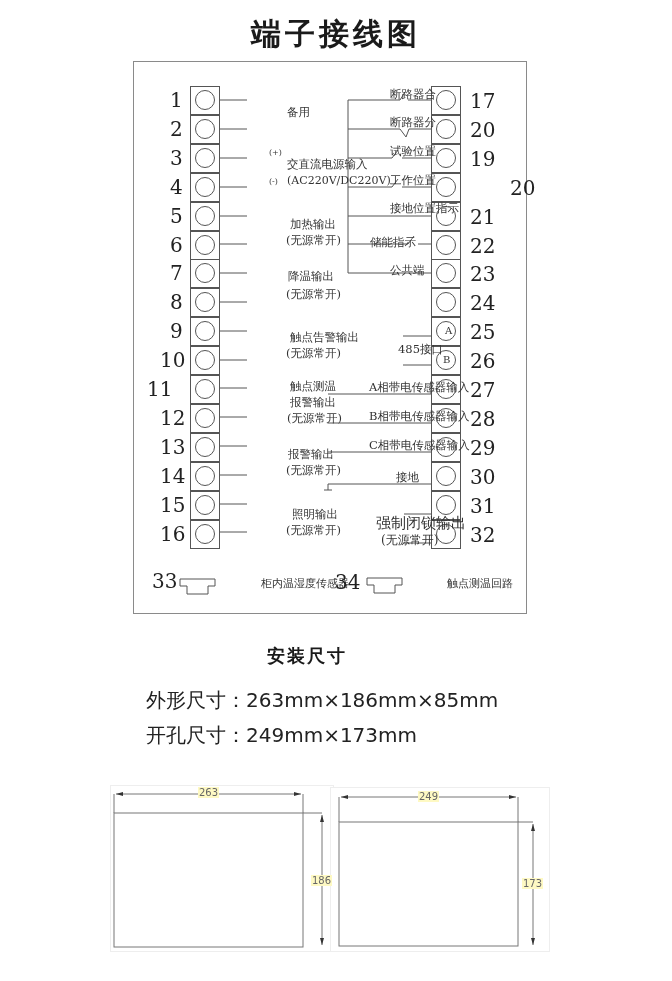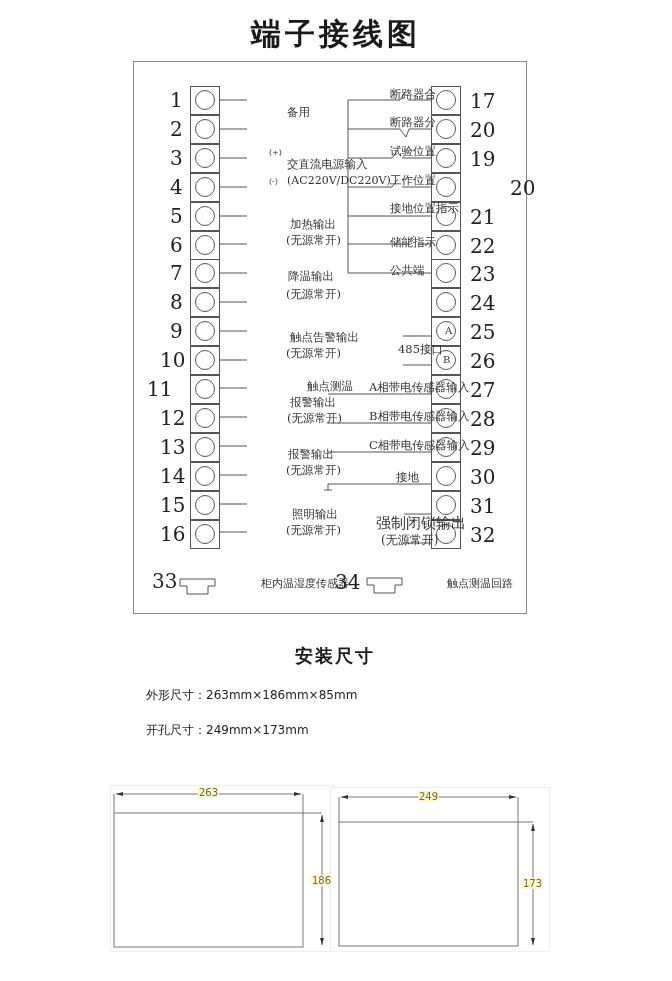--- a/index.html
+++ b/index.html
@@ -7,22 +7,22 @@
          font-family: "DejaVu Serif", "Liberation Serif", serif; color: #222; }
   .abs { position: absolute; }
   .title { left: 0; width: 672px; top: 14px; text-align: center; font-size: 30px;
            font-weight: bold; letter-spacing: 4px; color: #1a1a1a; }
   .frame { left: 133px; top: 61px; width: 392px; height: 551px; border: 1.5px solid #8a8a8a; background: #fff; }
   .term { position: absolute; width: 30px; height: 29px; border: 1px solid #555; box-sizing: border-box; background: #fff; }
   .term .hole { position: absolute; left: 4px; top: 3px; width: 20px; height: 20px; border: 1px solid #555; border-radius: 50%; box-sizing: border-box; }
   .num { position: absolute; font-size: 20px; color: #222; line-height: 20px; }
   .lbl { position: absolute; font-size: 11.5px; color: #333; white-space: nowrap; line-height: 13px; padding-left: 40px; }
   .small { font-size: 8px; }
-  .sub { left: 0; width: 614px; top: 644px; text-align: center; font-size: 18px; font-weight: bold; color: #1a1a1a; letter-spacing: 2px; padding-left: 28px; }
-  .dimtext { font-family: "DejaVu Sans", "Liberation Sans", sans-serif; font-size: 12px; color: #222; }
+  .sub { left: 0; width: 614px; top: 644px; text-align: center; font-size: 18px; font-weight: bold; color: #1a1a1a; letter-spacing: 2px; }
+  .dimtext { font-family: "DejaVu Sans", "Liberation Sans", sans-serif; font-size: 20px; color: #222; }
   .drawing { position: absolute; border: 1px solid #eee; background: #fff; }
   .dimnum { position: absolute; font-family: "DejaVu Sans", "Liberation Sans", sans-serif; font-size: 10px; color: #666; background: #fef9c3; padding: 0 1px; }
   svg { position: absolute; left: 0; top: 0; overflow: visible; }
 </style>
 </head>
 <body>
 
 <div class="abs title">端子接线图</div>
 
 <div class="abs frame"></div>
@@ -229,36 +229,36 @@
 
 <div class="lbl" style="left:250px;top:218px;">加热输出</div>
 <div class="lbl" style="left:246px;top:234px;">(无源常开)</div>
 
 <div class="lbl" style="left:248px;top:270px;">降温输出</div>
 <div class="lbl" style="left:246px;top:288px;">(无源常开)</div>
 
 <div class="lbl" style="left:250px;top:331px;">触点告警输出</div>
 <div class="lbl" style="left:246px;top:347px;">(无源常开)</div>
 
-<div class="lbl" style="left:250px;top:380px;margin-left:17px;">触点测温</div>
+<div class="lbl" style="left:250px;top:380px;">触点测温</div>
 <div class="lbl" style="left:250px;top:396px;">报警输出</div>
 <div class="lbl" style="left:247px;top:412px;">(无源常开)</div>
 
 <div class="lbl" style="left:248px;top:448px;">报警输出</div>
 <div class="lbl" style="left:246px;top:464px;">(无源常开)</div>
 
 <div class="lbl" style="left:252px;top:508px;">照明输出</div>
 <div class="lbl" style="left:246px;top:524px;">(无源常开)</div>
 
 <div class="lbl" style="left:350px;top:88px;">断路器合</div>
 <div class="lbl" style="left:350px;top:116px;">断路器分</div>
 <div class="lbl" style="left:350px;top:145px;">试验位置</div>
 <div class="lbl" style="left:350px;top:174px;">工作位置</div>
 <div class="lbl" style="left:350px;top:202px;">接地位置指示</div>
-<div class="lbl" style="left:350px;top:236px;">储能指示</div>
+<div class="lbl" style="left:330px;top:236px;">储能指示</div>
 <div class="lbl" style="left:350px;top:264px;">公共端</div>
 <div class="lbl" style="left:405px;top:324px;font-size:10px;">A</div>
 <div class="lbl" style="left:403px;top:353px;font-size:10px;">B</div>
 <div class="lbl" style="left:358px;top:343px;">485接口</div>
 <div class="lbl" style="left:329px;top:381px;">A相带电传感器输入</div>
 <div class="lbl" style="left:329px;top:410px;">B相带电传感器输入</div>
 <div class="lbl" style="left:329px;top:439px;">C相带电传感器输入</div>
 <div class="lbl" style="left:356px;top:471px;">接地</div>
 <div class="lbl" style="left:336px;top:517px;font-size:15px;">强制闭锁输出</div>
 <div class="lbl" style="left:341px;top:534px;font-size:12px;">(无源常开)</div>

